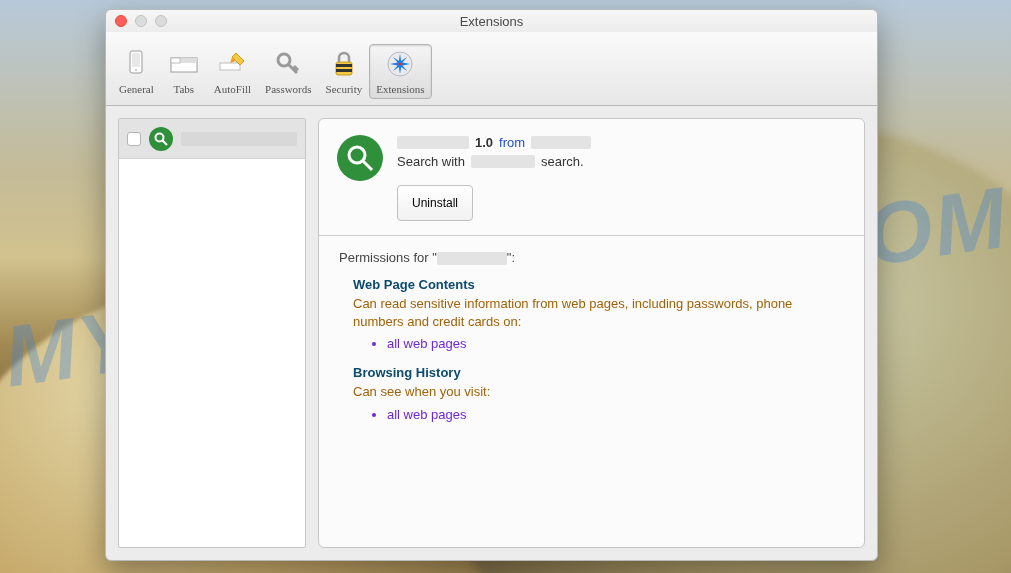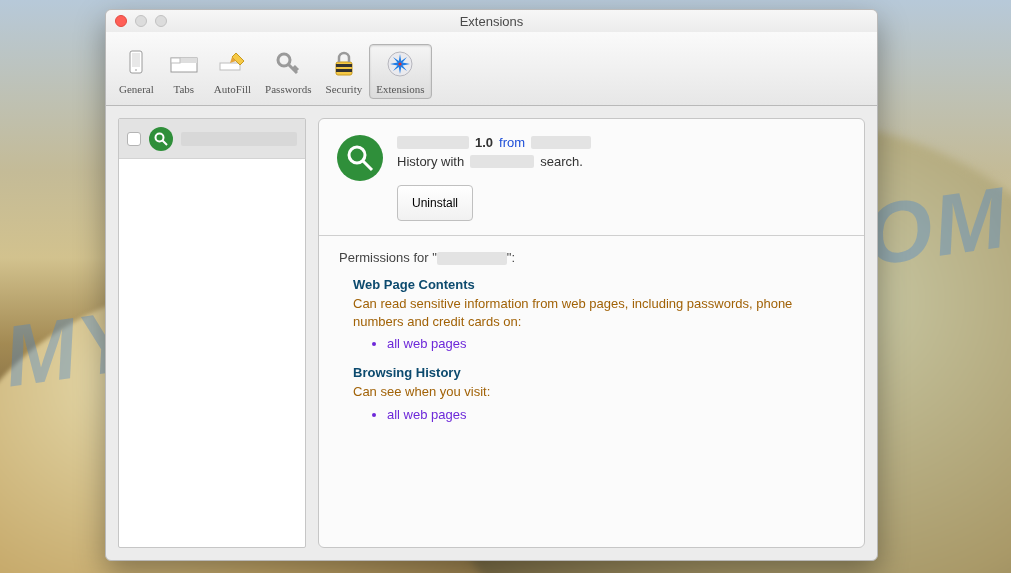--- a/index.html
+++ b/index.html
@@ -201,21 +201,21 @@
             </svg>
         </div>
         <div class="head-text">
           <div class="line1">
             <span class="redact r-name"></span>
             <span class="bold">1.0</span>
             <span style="color:#1d4ed8">from</span>
             <span class="redact r-from"></span>
           </div>
           <div class="line1">
-            <span>History with</span>
+            <span>Search with</span>
             <span class="redact r-mid"></span>
             <span>search.</span>
           </div>
           <button class="uninstall">Uninstall</button>
         </div>
       </div>
       <div class="divider"></div>
       <div class="perm-body">
         <div class="perm-title">
           <span>Permissions for "</span><span class="redact r-perm"></span><span>":</span>

